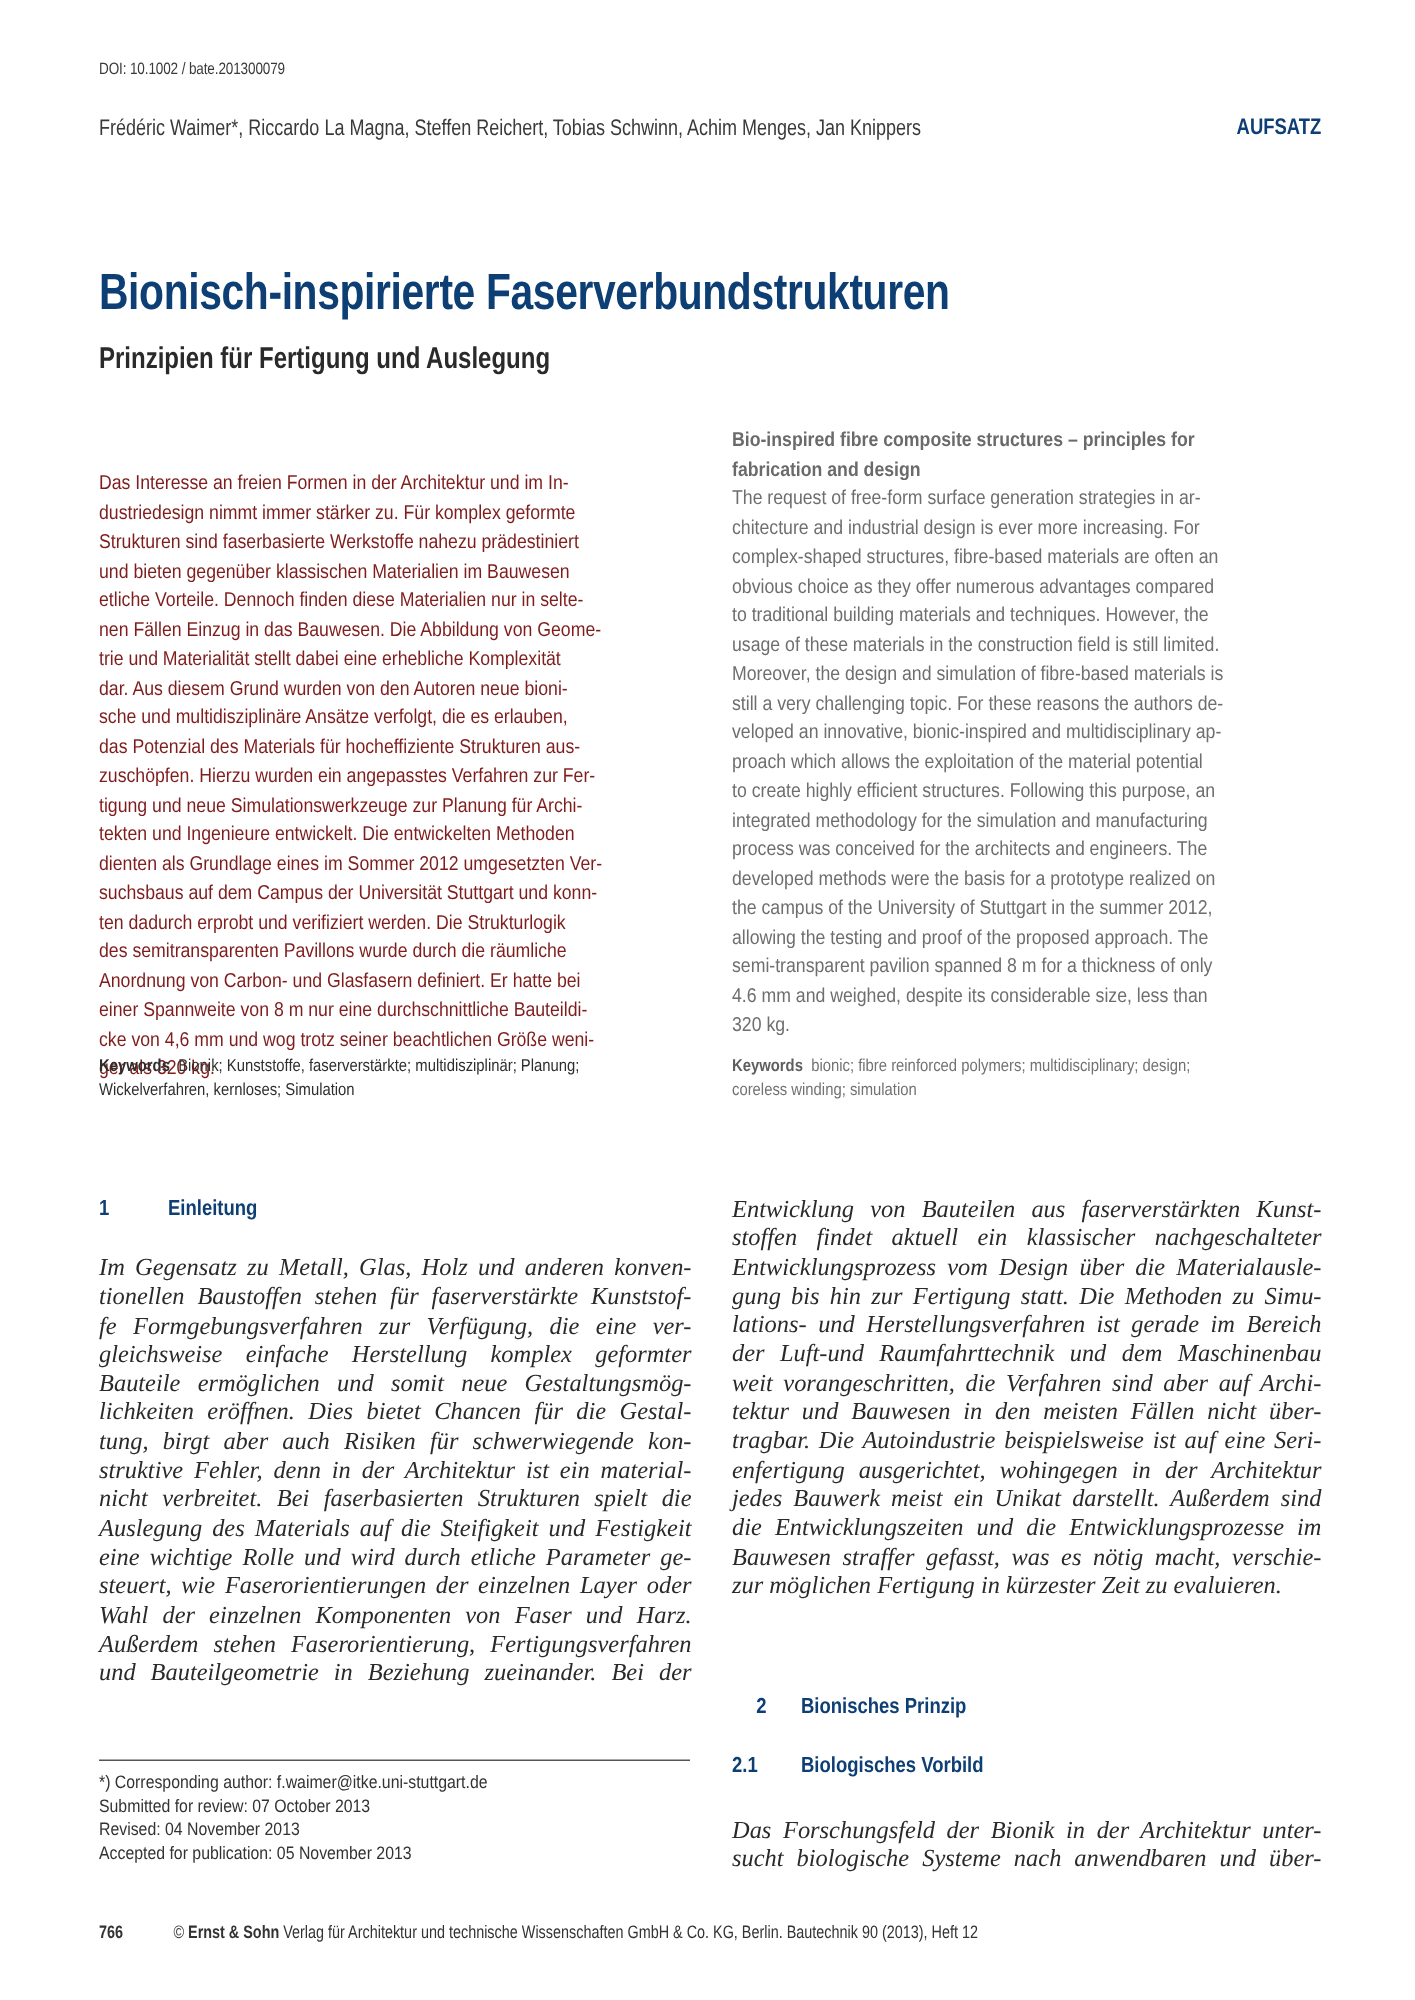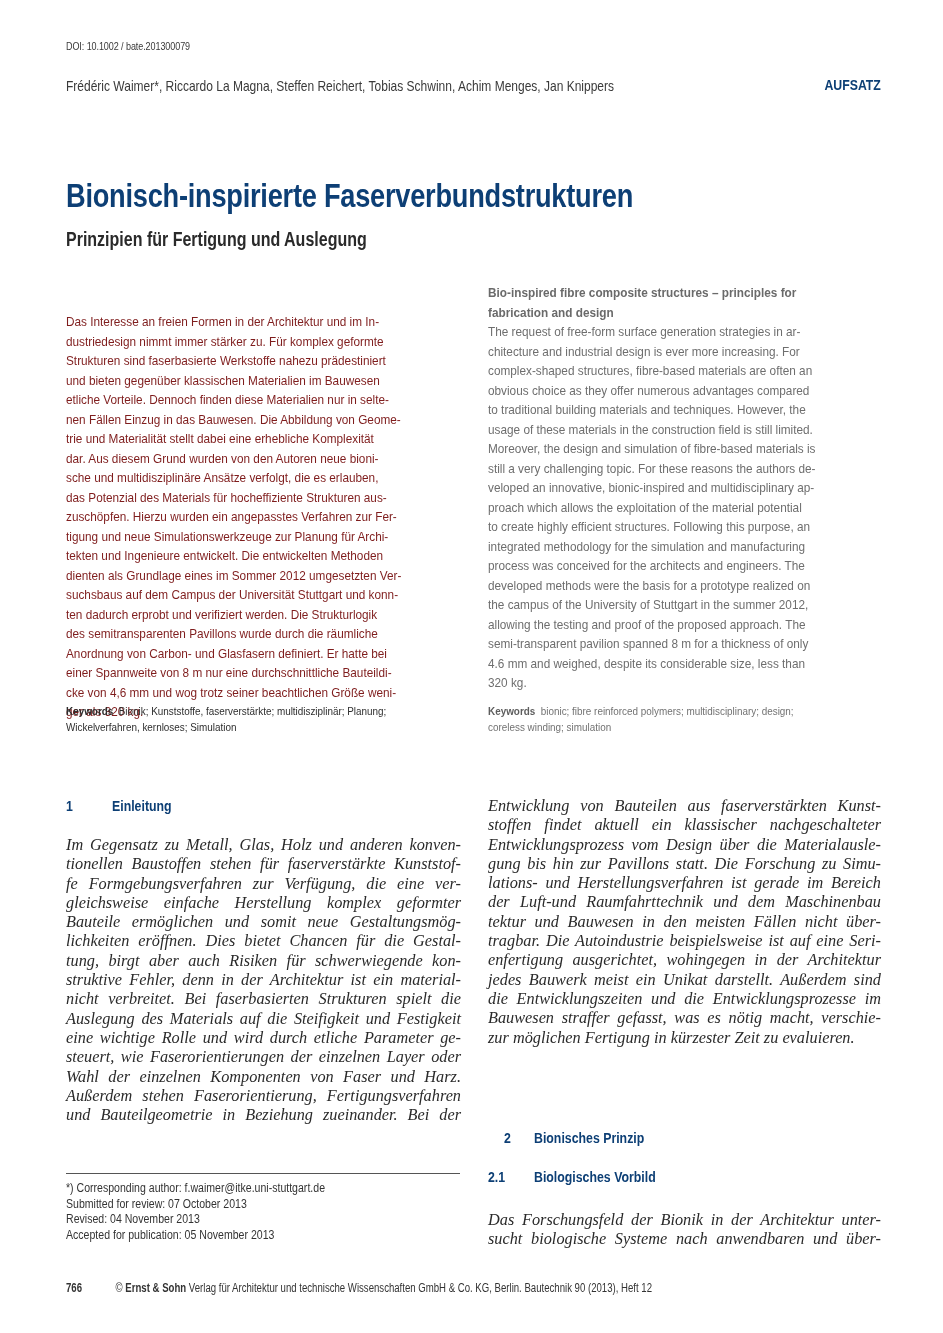--- a/index.html
+++ b/index.html
@@ -133,23 +133,24 @@
     <span class="ln">*)  Corresponding author: f.waimer@itke.uni-stuttgart.de</span>
     <span class="ln">Submitted for review: 07 October 2013</span>
     <span class="ln">Revised: 04 November 2013</span>
     <span class="ln">Accepted for publication: 05 November 2013</span>
   </div>
 
 <div class="abs body body-right-1" id="body-right">
     <span class="ln">Entwicklung von Bauteilen aus faserverstärkten Kunst-</span>
     <span class="ln">stoffen findet aktuell ein klassischer nachgeschalteter</span>
     <span class="ln">Entwicklungsprozess vom Design über die Materialausle-</span>
-    <span class="ln">gung bis hin zur Pavillons statt. Die Forschung zu Simu-</span>
+    <span class="ln">gung bis hin zur Fertigung statt. Die Methoden zu Simu-</span>
     <span class="ln">lations- und Herstellungsverfahren ist gerade im Bereich</span>
     <span class="ln">der Luft-und Raumfahrttechnik und dem Maschinenbau</span>
+    <span class="ln">weit vorangeschritten, die Verfahren sind aber auf Archi-</span>
     <span class="ln">tektur und Bauwesen in den meisten Fällen nicht über-</span>
     <span class="ln">tragbar. Die Autoindustrie beispielsweise ist auf eine Seri-</span>
     <span class="ln">enfertigung ausgerichtet, wohingegen in der Architektur</span>
     <span class="ln">jedes Bauwerk meist ein Unikat darstellt. Außerdem sind</span>
     <span class="ln">die Entwicklungszeiten und die Entwicklungsprozesse im</span>
     <span class="ln">Bauwesen straffer gefasst, was es nötig macht, verschie-</span>
     <span class="ln last">zur möglichen Fertigung in kürzester Zeit zu evaluieren.</span>
   </div>
 
 <div class="abs heading h2">

